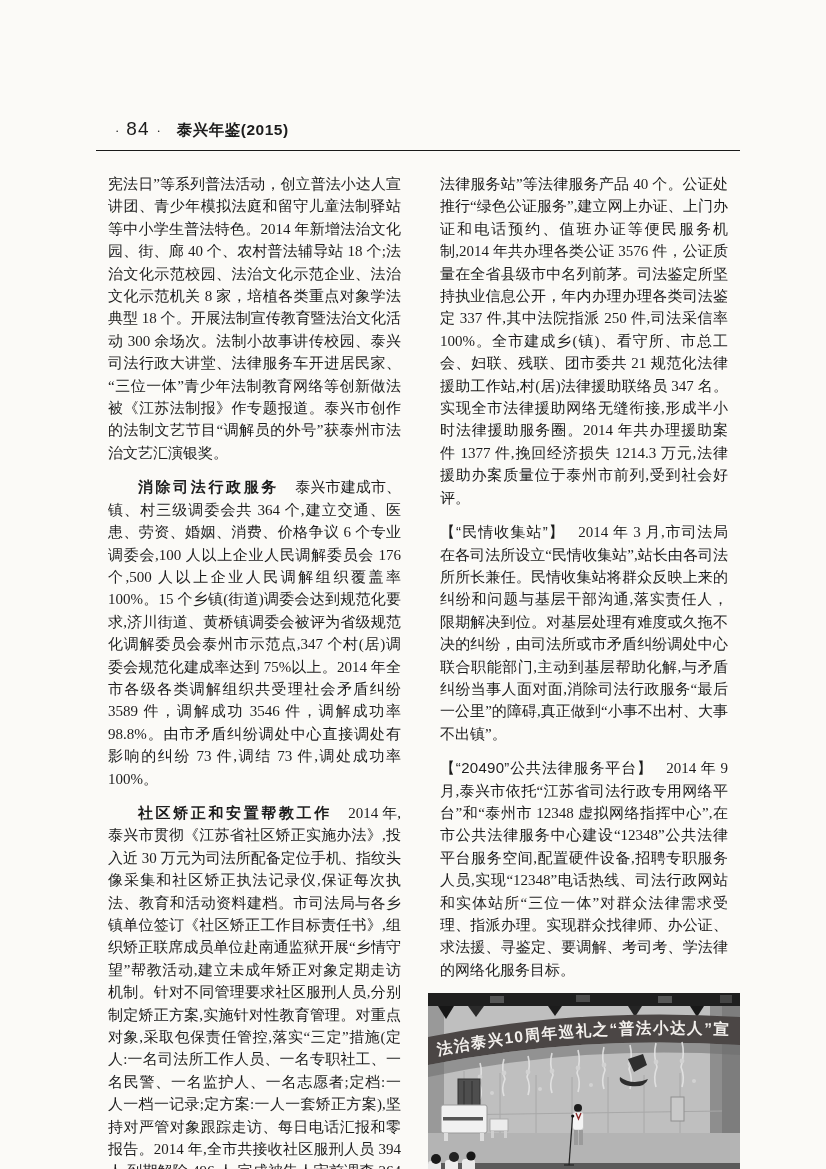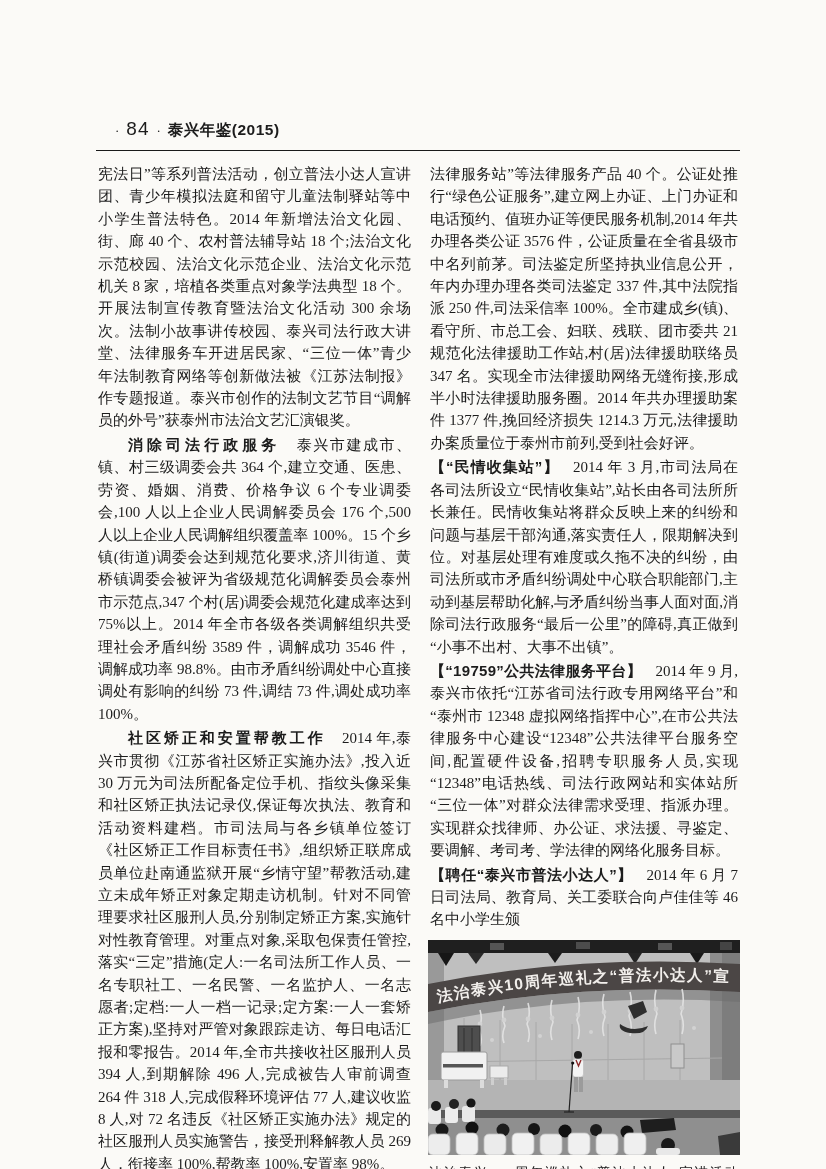--- a/index.html
+++ b/index.html
@@ -19,42 +19,42 @@
   }
   
   .runhead{
     display:flex;align-items:baseline;
     font-size:15px;
     padding-left:12px;
     margin-bottom:9px;
   }
   .runhead .dot{font-size:13px;margin:0 7px;color:#222;}
   .runhead .pageno{font-family:"Liberation Sans",sans-serif;font-size:19px;letter-spacing:1px;}
-  .runhead .booktitle{font-family:"Liberation Sans","DejaVu Sans",sans-serif;font-weight:700;font-size:15.5px;letter-spacing:0.5px;}
+  .runhead .booktitle{font-family:"Liberation Sans","DejaVu Sans",sans-serif;font-weight:700;font-size:15.5px;letter-spacing:0.5px;margin-left:9px;}
   .rule{
     border:none;border-top:1.6px solid #1a1a1a;
     margin:0 0 10px 0;width:644px;
   }
   
   .cols{display:flex;gap:15px;}
   .col{font-size:15px;line-height:22.4px;text-align:justify;}
   .col.left{width:317px;}
   .col.right{width:312px;}
-  p.para{margin:2px;text-indent:2em;}
+  p.para{margin:12px;text-indent:2em;}
   p.para.noindent{text-indent:0;}
   .kai-head{
     font-weight:700;
     letter-spacing:2.5px;
     padding-right:1.1em;
     font-family:"Liberation Serif","DejaVu Serif",serif;
   }
   .entry{margin-top:20px;}
   .bracket-head{
     font-family:"Liberation Sans","DejaVu Sans",sans-serif;
-    font-weight:700;
+    font-weight:400;
     padding-right:0.9em;
     letter-spacing:0.3px;
   }
   
   .figure{margin-top:9px;}
   .photo-frame{width:312px;height:215px;overflow:hidden;background:#c2c2c2;}
   .caption{
     margin-top:7px;
     text-align:center;
     font-size:13.5px;
@@ -95,26 +95,23 @@
     <div class="col right">
       <p class="para noindent">
         <span>法律服务站”等法律服务产品 40 个。公证处推行“绿色公证服务”,建立网上办证、上门办证和电话预约、值班办证等便民服务机制,2014 年共办理各类公证 3576 件，公证质量在全省县级市中名列前茅。司法鉴定所坚持执业信息公开，年内办理办理各类司法鉴定 337 件,其中法院指派 250 件,司法采信率 100%。全市建成乡(镇)、看守所、市总工会、妇联、残联、团市委共 21 规范化法律援助工作站,村(居)法律援助联络员 347 名。实现全市法律援助网络无缝衔接,形成半小时法律援助服务圈。2014 年共办理援助案件 1377 件,挽回经济损失 1214.3 万元,法律援助办案质量位于泰州市前列,受到社会好评。</span>
       </p>
 
       <p class="para noindent entry">
         <span class="bracket-head">【“民情收集站”】</span><span>2014 年 3 月,市司法局在各司法所设立“民情收集站”,站长由各司法所所长兼任。民情收集站将群众反映上来的纠纷和问题与基层干部沟通,落实责任人，限期解决到位。对基层处理有难度或久拖不决的纠纷，由司法所或市矛盾纠纷调处中心联合职能部门,主动到基层帮助化解,与矛盾纠纷当事人面对面,消除司法行政服务“最后一公里”的障碍,真正做到“小事不出村、大事不出镇”。</span>
       </p>
 
       <p class="para noindent entry">
-        <span class="bracket-head">【“19759”公共法律服务平台】</span><span>2014 年 9 月,泰兴市依托“江苏省司法行政专用网络平台”和“泰州市 12348 虚拟网络指挥中心”,在市公共法律服务中心建设“12348”公共法律平台服务空间,配置硬件设备,招聘专职服务人员,实现“12348”电话热线、司法行政网站和实体站所“三位一体”对群众法律需求受理、指派办理。实现群众找律师、办公证、求法援、寻鉴定、要调解、考司考、学法律的网络化服务目标。</span>
-      </p>
-
-      <p class="para noindent entry">
-        <span class="bracket-head">【聘任“泰兴市普法小达人”】</span><span>2014 年 6 月 7 日司法局、教育局、关工委联合向卢佳佳等 46 名中小学生颁</span>
-      </p>
+        <span class="bracket-head">【“20490”公共法律服务平台】</span><span>2014 年 9 月,泰兴市依托“江苏省司法行政专用网络平台”和“泰州市 12348 虚拟网络指挥中心”,在市公共法律服务中心建设“12348”公共法律平台服务空间,配置硬件设备,招聘专职服务人员,实现“12348”电话热线、司法行政网站和实体站所“三位一体”对群众法律需求受理、指派办理。实现群众找律师、办公证、求法援、寻鉴定、要调解、考司考、学法律的网络化服务目标。</span>
+      </p>
+
 
       <div class="figure">
         <div class="photo-frame">
           <svg width="312" height="215" viewBox="0 0 312 215" xmlns="http://www.w3.org/2000/svg">
 
             <rect x="0" y="0" width="312" height="180" fill="#bfbfbf"></rect>
             <rect x="0" y="0" width="16" height="180" fill="#999999"></rect>
             <rect x="294" y="0" width="18" height="180" fill="#7d7d7d"></rect>
             <rect x="282" y="10" width="12" height="165" fill="#8e8e8e"></rect>
 

